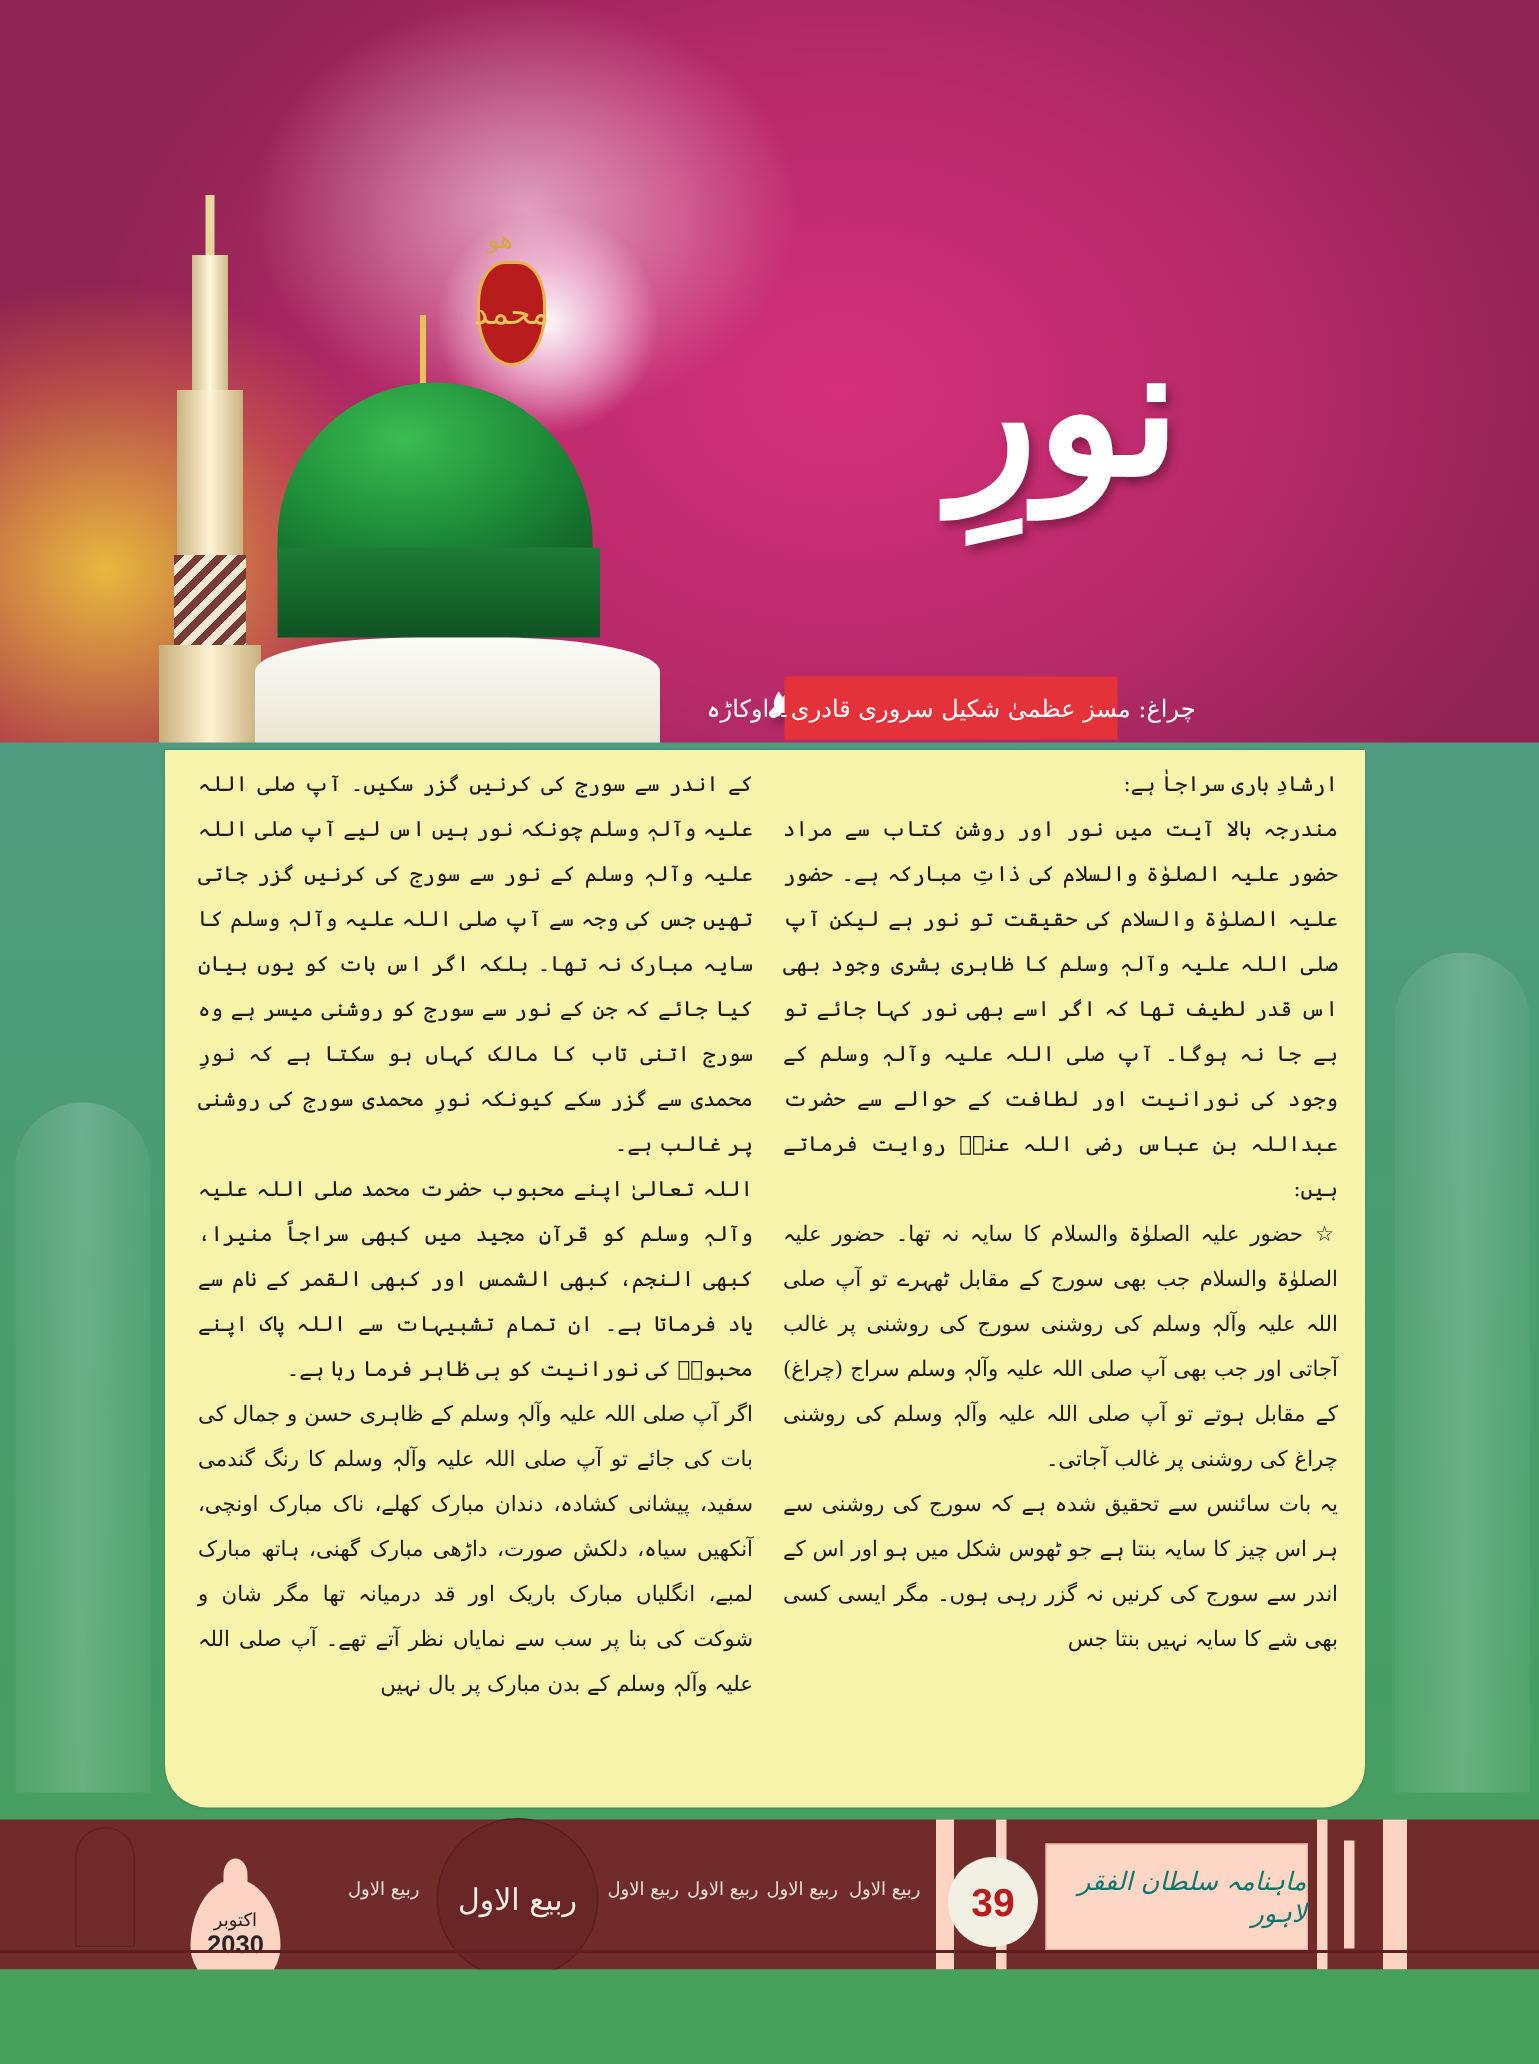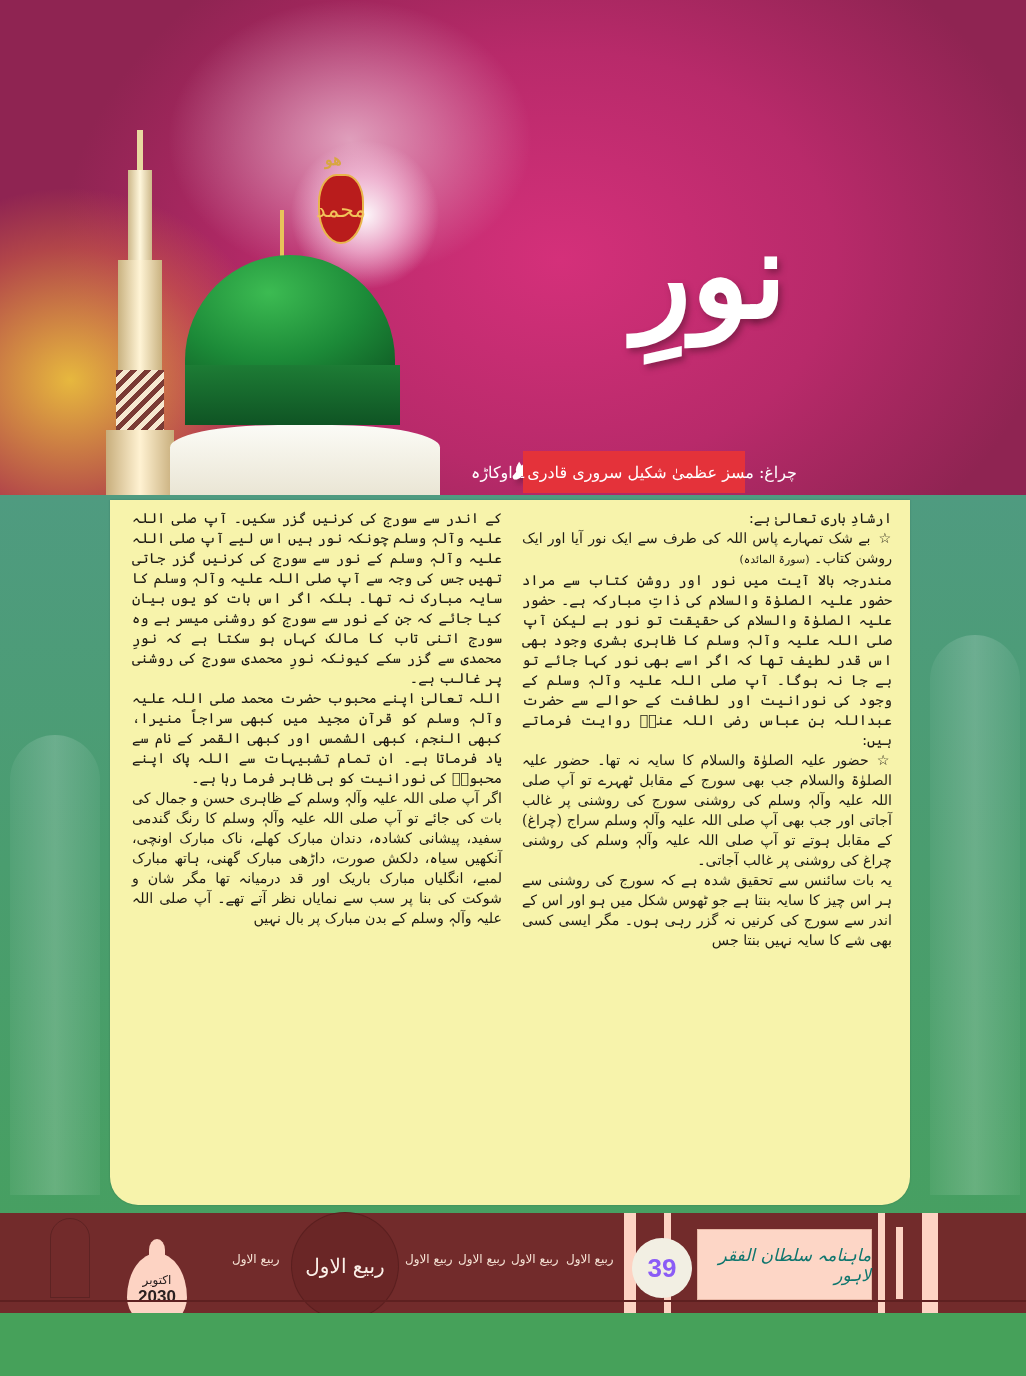--- a/index.html
+++ b/index.html
@@ -23,21 +23,21 @@
   }
   .name-medallion {
     position: absolute; left: 318px; top: 174px; width: 46px; height: 70px;
     background: #b91c1c; border-radius: 40% 40% 50% 50%;
     border: 2px solid #e9b54a; color: #f2c35a;
     font-family: "DejaVu Serif", serif; font-size: 22px;
     display: flex; align-items: center; justify-content: center;
   }
   .hu-mark {
     position: absolute; left: 325px; top: 150px; color: #d8a640;
-    font-family: "DejaVu Serif", serif; font-size: 16px; font-weight: bold;
+    font-family: "DejaVu Serif", serif; font-size: 16px;
   }
   
   .minaret {
     position: absolute; left: 100px; top: 130px; width: 80px; height: 380px;
   }
   .minaret .spire { position:absolute; left:37px; top:0; width:6px; height:40px; background:#e8d8a0; }
   .minaret .shaft1 { position:absolute; left:28px; top:40px; width:24px; height:90px; background:linear-gradient(90deg,#cdb88a,#fff7dc,#cdb88a); }
   .minaret .shaft2 { position:absolute; left:18px; top:130px; width:44px; height:110px; background:linear-gradient(90deg,#c9b280,#fff4d6,#c9b280); }
   .minaret .zig { position:absolute; left:16px; top:240px; width:48px; height:60px;
     background: repeating-linear-gradient(135deg,#7b3b35 0 5px,#f6e8d0 5px 10px); }
@@ -81,21 +81,21 @@
     background: linear-gradient(90deg, rgba(255,255,255,0.05), rgba(255,255,255,0.18), rgba(255,255,255,0.05));
   }
   
   .panel {
     position: absolute; left: 110px; top: 500px; width: 800px; height: 705px;
     background: #f7f3ab; border-radius: 0 0 28px 28px;
     box-shadow: 0 0 2px rgba(0,0,0,0.2);
   }
   .panel-col {
     position: absolute; top: 8px; width: 370px; direction: rtl;
-    font-family: "DejaVu Serif", serif; font-size: 14.2px; line-height: 20px;
+    font-family: "DejaVu Serif", serif; font-size: 14.2px; line-height: 30px;
     color: #1e1a12; text-align: justify;
   }
   .col-right { right: 18px; }
   .col-left { left: 22px; }
   .panel-col p { margin: 0; }
   .star { font-family: "DejaVu Sans", sans-serif; margin-left: 8px; }
   .ref { font-size: 11px; }
   
   .footer {
     position: absolute; left: 0; top: 1213px; width: 1026px; height: 100px;
@@ -109,21 +109,21 @@
   .rubi-small { font-size: 12px; top: 39px; }
   .rubi-center {
     position: absolute; left: 292px; top: 0; width: 106px; height: 106px; border-radius: 50%;
     background: #6a2626; box-shadow: 0 0 0 1px #5a1f1f;
     display:flex; align-items:center; justify-content:center;
     font-size: 20px; color: #fbf0e8; font-family: "DejaVu Serif", serif;
   }
   .stripe { position:absolute; top:0; height:100px; background:#fdd3c3; }
   .page-num {
     position: absolute; left: 632px; top: 25px; width: 60px; height: 60px; border-radius: 50%;
-    background: #f2efe3; color: #8b5cf6; font-family: "Liberation Sans", sans-serif;
+    background: #f2efe3; color: #b91c1c; font-family: "Liberation Sans", sans-serif;
     font-weight: bold; font-size: 26px; display:flex; align-items:center; justify-content:center;
   }
   .mag-box {
     position: absolute; left: 697px; top: 16px; width: 175px; height: 71px;
     background: #fdd6c6; border: 1px solid #e8b8a6;
     display:flex; align-items:center; justify-content:center;
     color: #0f766e; font-family: "DejaVu Serif", serif; font-size: 17px; direction: rtl; font-style: italic;
   }
   .date-badge {
     position: absolute; left: 127px; top: 40px; width: 60px; height: 74px;
@@ -167,22 +167,21 @@
 <div class="title">نورِ محمدی ؐ</div>
 <div class="author-bar">چراغ: مسز عظمیٰ شکیل سروری قادری۔ اوکاڑہ</div>
 
 <div class="body-bg">
   <div class="ghost-minaret" style="left:930px; top:140px; height:560px;"></div>
   <div class="ghost-minaret" style="left:10px; top:240px; height:460px;"></div>
 </div>
 
 <div class="panel">
   <div class="panel-col col-right">
-    <p>ارشادِ باری تعالیٰ ہے:</p>
-    <p><span class="star">☆</span><span>بے شک تمہارے پاس اللہ کی طرف سے ایک نور آیا اور ایک روشن کتاب۔</span> <span class="ref">(سورۃ المائدہ)</span></p>
+    <p>ارشادِ باری سراجاٰ ہے:</p>
     <p>مندرجہ بالا آیت میں نور اور روشن کتاب سے مراد حضور علیہ الصلوٰۃ والسلام کی ذاتِ مبارکہ ہے۔ حضور علیہ الصلوٰۃ والسلام کی حقیقت تو نور ہے لیکن آپ صلی اللہ علیہ وآلہٖ وسلم کا ظاہری بشری وجود بھی اس قدر لطیف تھا کہ اگر اسے بھی نور کہا جائے تو بے جا نہ ہوگا۔ آپ صلی اللہ علیہ وآلہٖ وسلم کے وجود کی نورانیت اور لطافت کے حوالے سے حضرت عبداللہ بن عباس رضی اللہ عنہٗ روایت فرماتے ہیں:</p>
     <p><span class="star">☆</span><span>حضور علیہ الصلوٰۃ والسلام کا سایہ نہ تھا۔ حضور علیہ الصلوٰۃ والسلام جب بھی سورج کے مقابل ٹھہرے تو آپ صلی اللہ علیہ وآلہٖ وسلم کی روشنی سورج کی روشنی پر غالب آجاتی اور جب بھی آپ صلی اللہ علیہ وآلہٖ وسلم سراج (چراغ) کے مقابل ہوتے تو آپ صلی اللہ علیہ وآلہٖ وسلم کی روشنی چراغ کی روشنی پر غالب آجاتی۔</span></p>
     <p>یہ بات سائنس سے تحقیق شدہ ہے کہ سورج کی روشنی سے ہر اس چیز کا سایہ بنتا ہے جو ٹھوس شکل میں ہو اور اس کے اندر سے سورج کی کرنیں نہ گزر رہی ہوں۔ مگر ایسی کسی بھی شے کا سایہ نہیں بنتا جس</p>
   </div>
   <div class="panel-col col-left">
     <p>کے اندر سے سورج کی کرنیں گزر سکیں۔ آپ صلی اللہ علیہ وآلہٖ وسلم چونکہ نور ہیں اس لیے آپ صلی اللہ علیہ وآلہٖ وسلم کے نور سے سورج کی کرنیں گزر جاتی تھیں جس کی وجہ سے آپ صلی اللہ علیہ وآلہٖ وسلم کا سایہ مبارک نہ تھا۔ بلکہ اگر اس بات کو یوں بیان کیا جائے کہ جن کے نور سے سورج کو روشنی میسر ہے وہ سورج اتنی تاب کا مالک کہاں ہو سکتا ہے کہ نورِ محمدی سے گزر سکے کیونکہ نورِ محمدی سورج کی روشنی پر غالب ہے۔</p>
     <p>اللہ تعالیٰ اپنے محبوب حضرت محمد صلی اللہ علیہ وآلہٖ وسلم کو قرآنِ مجید میں کبھی سراجاً منیرا، کبھی النجم، کبھی الشمس اور کبھی القمر کے نام سے یاد فرماتا ہے۔ ان تمام تشبیہات سے اللہ پاک اپنے محبوبؐ کی نورانیت کو ہی ظاہر فرما رہا ہے۔</p>
     <p>اگر آپ صلی اللہ علیہ وآلہٖ وسلم کے ظاہری حسن و جمال کی بات کی جائے تو آپ صلی اللہ علیہ وآلہٖ وسلم کا رنگ گندمی سفید، پیشانی کشادہ، دندان مبارک کھلے، ناک مبارک اونچی، آنکھیں سیاہ، دلکش صورت، داڑھی مبارک گھنی، ہاتھ مبارک لمبے، انگلیاں مبارک باریک اور قد درمیانہ تھا مگر شان و شوکت کی بنا پر سب سے نمایاں نظر آتے تھے۔ آپ صلی اللہ علیہ وآلہٖ وسلم کے بدن مبارک پر بال نہیں</p>
   </div>
 </div>

